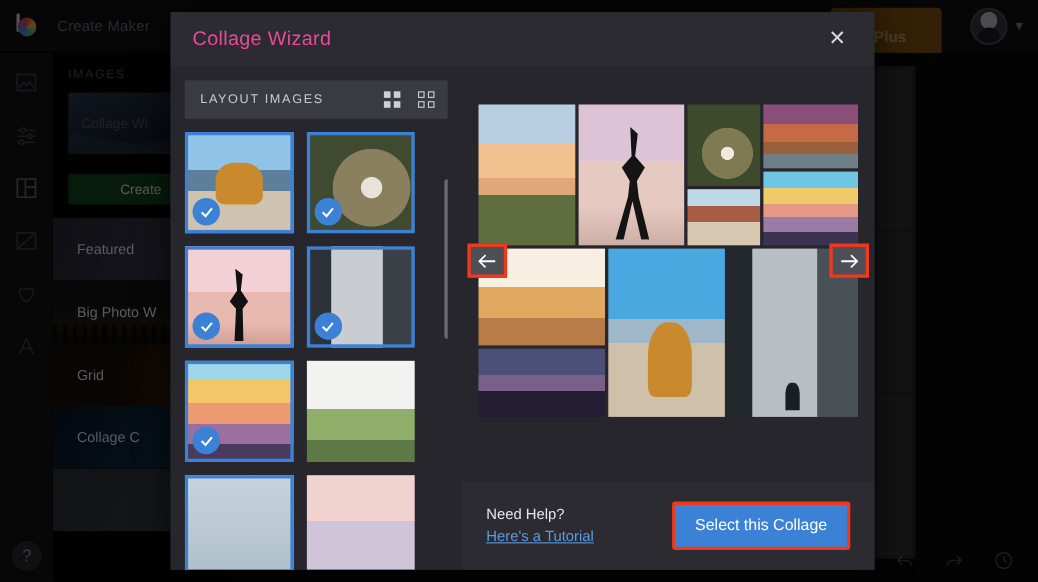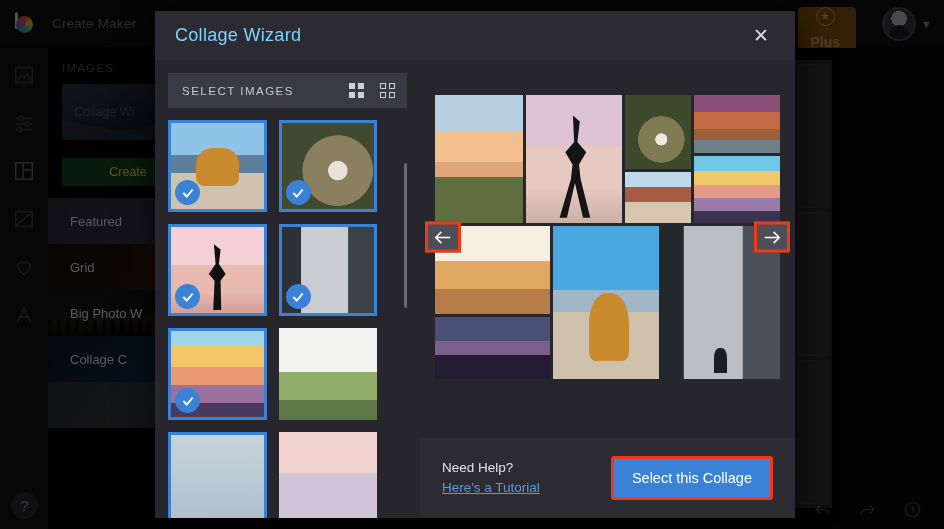--- a/index.html
+++ b/index.html
@@ -27,22 +27,22 @@
     position: absolute; left: 4px; top: 4px; width: 17px; height: 17px; border-radius: 50%;
     background: conic-gradient(#e94f37, #f2c14e, #5bc08a, #4a90d9, #9b59b6, #e94f37);
   }
   .logo .stem {
     position: absolute; left: 3px; top: 0px; width: 2.5px; height: 17px;
     background: #d8d8d8; border-radius: 2px;
   }
   .app-title { color: #6e6e74; font-size: 13.5px; letter-spacing: .2px; margin-left: 4px; }
 
   .plus-badge {
-    position: absolute; right: 88px; top: 7px; height: 52px; padding: 0 16px 0 12px;
-    background: #8a5512; border-radius: 4px; display: flex; align-items: center; gap: 8px; flex-direction: column;
+    position: absolute; right: 88px; top: 7px; height: 52px; padding: 0 32px 0 12px;
+    background: #8a5512; border-radius: 4px; display: flex; align-items: center; gap: 8px;
   }
   .plus-star { width: 19px; height: 19px; border-radius: 50%; border: 1.6px solid #c9a36a; position: relative;
                display:flex; align-items:center; justify-content:center; color:#c9a36a; font-size:11px; line-height:1;}
   .plus-label { color: #c9a36a; font-size: 14px; font-weight: bold; }
 
   .avatar-wrap { position: absolute; right: 12px; top: 7px; display: flex; align-items: center; gap: 5px; }
   .avatar {
     width: 34px; height: 34px; border-radius: 50%;
     background: radial-gradient(circle at 50% 32%, #c6c6c8 0 30%, #3a3a40 31% 100%);
     border: 2px solid #4b4b52; overflow: hidden; position: relative;
@@ -74,23 +74,23 @@
     margin: 0 14px 18px; height: 56px; border-radius: 2px; position: relative; overflow: hidden;
     background: linear-gradient(160deg, #2b3a4d, #16212e 60%, #0f1620);
     display: flex; align-items: center; padding-left: 12px;
   }
   .panel-card .mts { position:absolute; left:0; bottom:0; width:100%; height:24px;
     background: linear-gradient(to top right, #2a3a48 0 40%, transparent 41%),
                 linear-gradient(to top left, #223140 0 45%, transparent 46%); opacity:.6;}
   .panel-card span { color: #57575e; font-size: 12.5px; position: relative; }
   .green-btn {
     margin: 0 14px 12px; height: 28px; border-radius: 3px; background: #11471f;
-    display: flex; align-items: center; justify-content: center; color: #fde047; font-size: 12.5px; text-align: right;
-  }
-  .preset-item { height: 46px; position: relative; display:flex; align-items:center; padding-left:22px; overflow:hidden; }
+    display: flex; align-items: center; justify-content: center; color: #e5e5e5; font-size: 12.5px; text-align: right;
+  }
+  .preset-item { height: 57px; position: relative; display:flex; align-items:center; padding-left:22px; overflow:hidden; }
   .preset-item span { color: #5b5b63; font-size: 13px; position: relative; z-index:2;}
   .preset-item .bgimg { position:absolute; inset:0; }
   .pi-featured .bgimg { background: linear-gradient(110deg,#2a2a38,#3b3b4c); }
   .pi-grid .bgimg { background: linear-gradient(100deg,#1a0f08 40%, #3a2010 70%, #120a05); }
   .pi-big .bgimg { background: linear-gradient(to bottom,#141414 40%, #2a1c10 65%, #0d0d0d);}
   .pi-big .bgimg::after { content:''; position:absolute; left:0; bottom:0; width:100%; height:16px;
      background: repeating-linear-gradient(90deg,#0a0a0a 0 4px, transparent 4px 9px);}
   .pi-fb .bgimg { background: linear-gradient(120deg,#0b1726,#112c44 70%,#071018); }
   .pi-last .bgimg { background: linear-gradient(120deg,#2d3138,#3a3f47); }
 
@@ -114,21 +114,21 @@
   
   .modal {
     position: absolute; left: 155px; top: 11px; width: 640px; height: 507px;
     background: #26262c; box-shadow: 0 4px 30px rgba(0,0,0,.7);
     display: flex; flex-direction: column; overflow: hidden;
   }
   .modal-head {
     height: 49px; background: #2b2b31; display: flex; align-items: center; justify-content: space-between;
     padding: 0 20px; flex: none;
   }
-  .modal-title { color: #7dd3fc; font-size: 18px; letter-spacing: .3px; }
+  .modal-title { color: #ec4899; font-size: 18px; letter-spacing: .3px; }
   .modal-close { color: #d8d8dd; font-size: 19px; line-height: 1; cursor: pointer; padding: 4px 6px; }
 
   .modal-body { flex: 1; display: flex; min-height: 0; }
 
   
   .sel-col { width: 265px; background: #26262c; display: flex; flex-direction: column; padding: 13px 13px 0; min-height:0; }
   .sel-head {
     height: 35px; background: #3a3a42; display: flex; align-items: center; justify-content: space-between;
     padding: 0 12px 0 14px; flex: none;
   }
@@ -284,27 +284,27 @@
       <div class="panel-card">
         <div class="mts"></div>
         <span>Collage Wi</span>
       </div>
       <div class="green-btn">Create</div>
 
       <div class="preset-item pi-featured">
         <div class="bgimg"></div>
           <span>Featured</span>
       </div>
+      <div class="preset-item pi-big">
+        <div class="bgimg"></div>
+          <span>Big Photo W</span>
+      </div>
       <div class="preset-item pi-grid">
         <div class="bgimg"></div>
           <span>Grid</span>
-      </div>
-      <div class="preset-item pi-big">
-        <div class="bgimg"></div>
-          <span>Big Photo W</span>
       </div>
       <div class="preset-item pi-fb">
         <div class="bgimg"></div>
           <span>Collage C</span>
       </div>
       <div class="preset-item pi-last">
         <div class="bgimg"></div>
           <span></span>
       </div>
     </div>
@@ -349,21 +349,21 @@
 
     <div class="modal-head">
       <div class="modal-title">Collage Wizard</div>
       <div class="modal-close">✕</div>
     </div>
 
     <div class="modal-body">
 
       <div class="sel-col">
         <div class="sel-head">
-          <div class="sel-head-title">SELECT IMAGES</div>
+          <div class="sel-head-title">LAYOUT IMAGES</div>
           <div class="grid-icons">
             <div class="gi">
                 <i></i>
                 <i></i>
                 <i></i>
                 <i></i>
               </div>
             <div class="gi outline">
                 <i></i>
                 <i></i>

